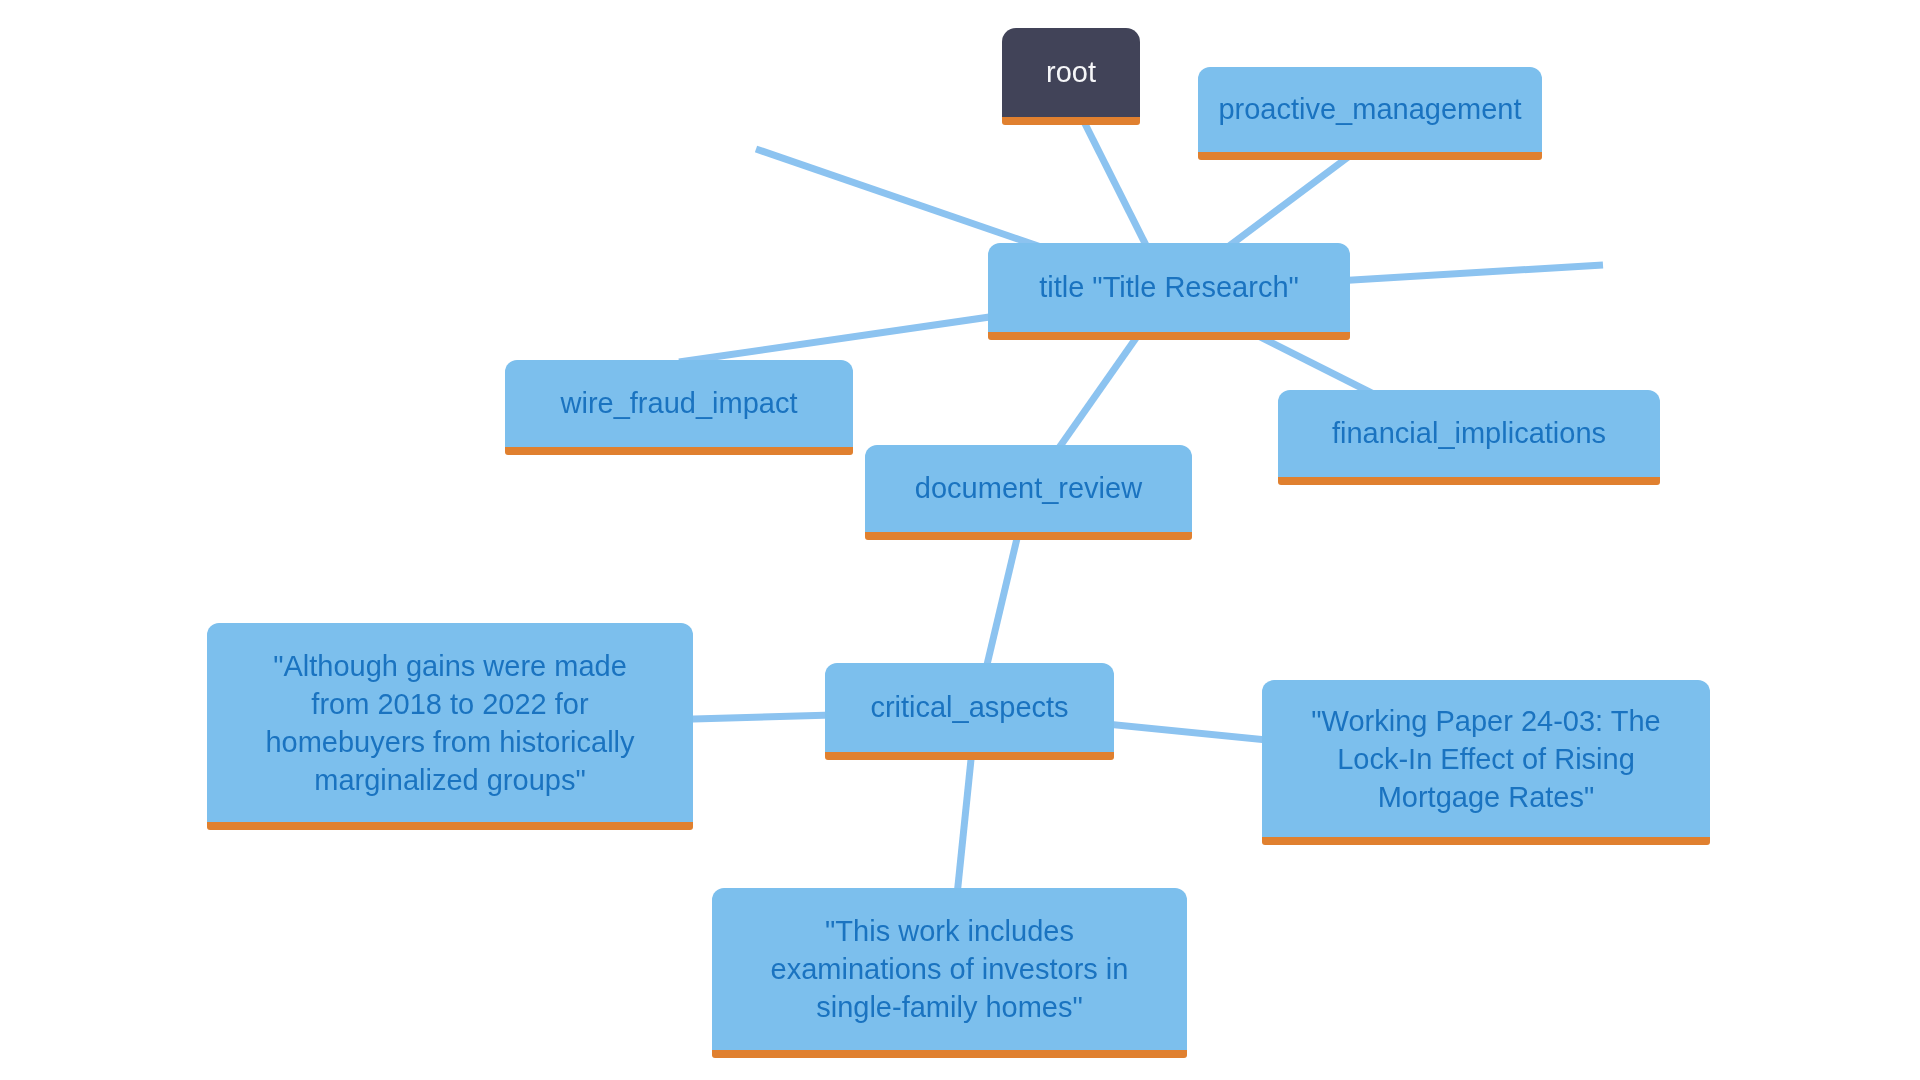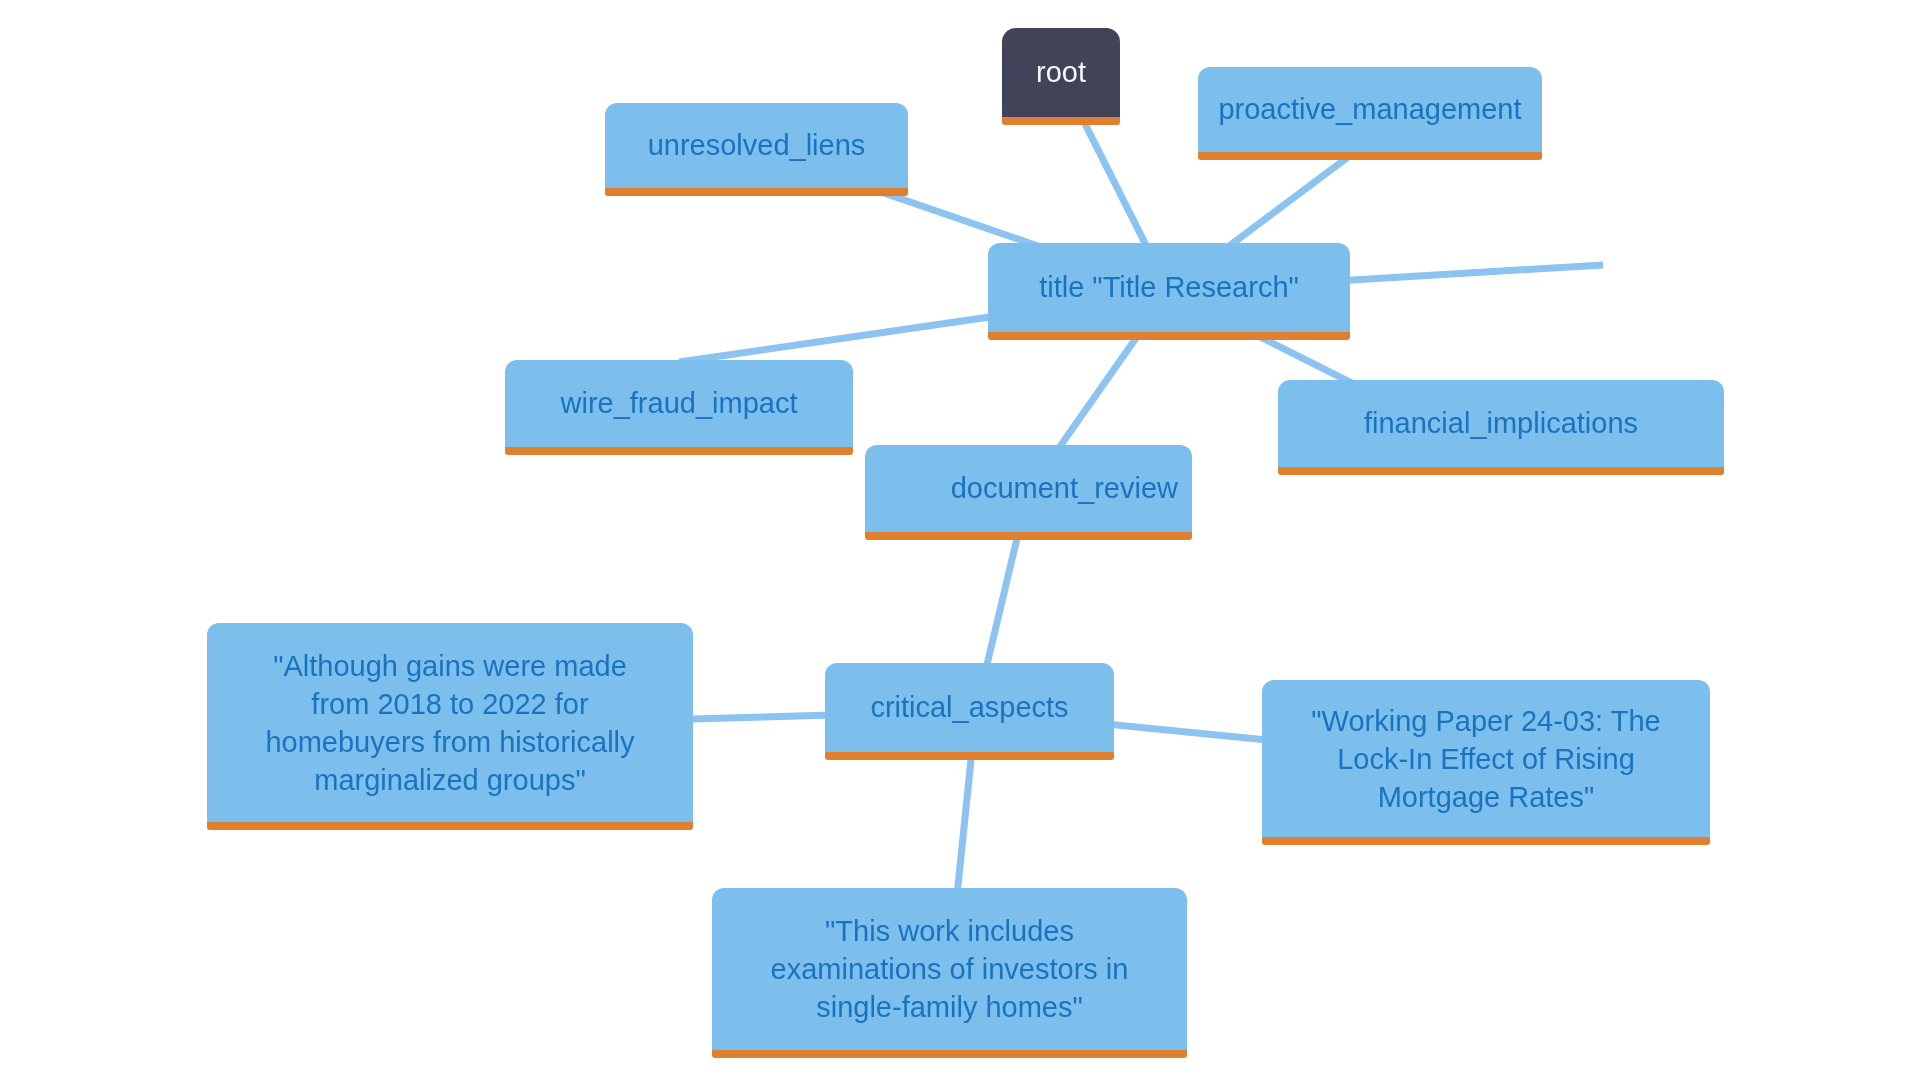--- a/index.html
+++ b/index.html
@@ -35,28 +35,28 @@
   .node--root {
     background: var(--root-fill, #414358);
     color: var(--root-text, #F5F6F8);
     border-radius: 14px 14px 3px 3px;
   }
   .node--quote {
     white-space: pre-line;
     line-height: 38px;
   }
   
-  .pos-root            { left: 1002px; top:  28px; width: 118px; height:  97px; }
+  .pos-root            { left: 1002px; top:  28px; width: 138px; height:  97px; }
   .pos-title           { left:  988px; top: 243px; width: 362px; height:  97px; }
   .pos-unresolved      { left:  605px; top: 103px; width: 303px; height:  93px; }
   .pos-proactive       { left: 1198px; top:  67px; width: 344px; height:  93px; }
   .pos-easements       { left: 1492px; top: 220px; width: 223px; height:  90px; }
   .pos-wirefraud       { left:  505px; top: 315px; width: 348px; height:  95px; margin-top: 45px; }
-  .pos-financial       { left: 1278px; top: 380px; width: 446px; height:  95px; }
-  .pos-docreview       { left:  865px; top: 445px; width: 327px; height:  95px; justify-content: flex-end; }
+  .pos-financial       { left: 1278px; top: 390px; width: 382px; height:  95px; }
+  .pos-docreview       { left:  865px; top: 445px; width: 327px; height:  95px; }
   .pos-critical        { left:  825px; top: 663px; width: 289px; height:  97px; }
   .pos-quote-gains     { left:  207px; top: 623px; width: 486px; height: 207px; }
   .pos-quote-working   { left: 1262px; top: 680px; width: 448px; height: 165px; }
   .pos-quote-investors { left:  712px; top: 888px; width: 475px; height: 170px; }
 </style>
 </head>
 <body>
 
 <div id="canvas">
 
@@ -75,23 +75,20 @@
     </svg>
 
   <div class="node node--root pos-root">
     <span>root</span>
   </div>
 
   <div class="node pos-title">
     <span>title "Title Research"</span>
   </div>
 
-  <div class="node pos-unresolved">
-    <span>unresolved_liens</span>
-  </div>
 
   <div class="node pos-proactive">
     <span>proactive_management</span>
   </div>
 
 
   <div class="node pos-wirefraud">
     <span>wire_fraud_impact</span>
   </div>
 

